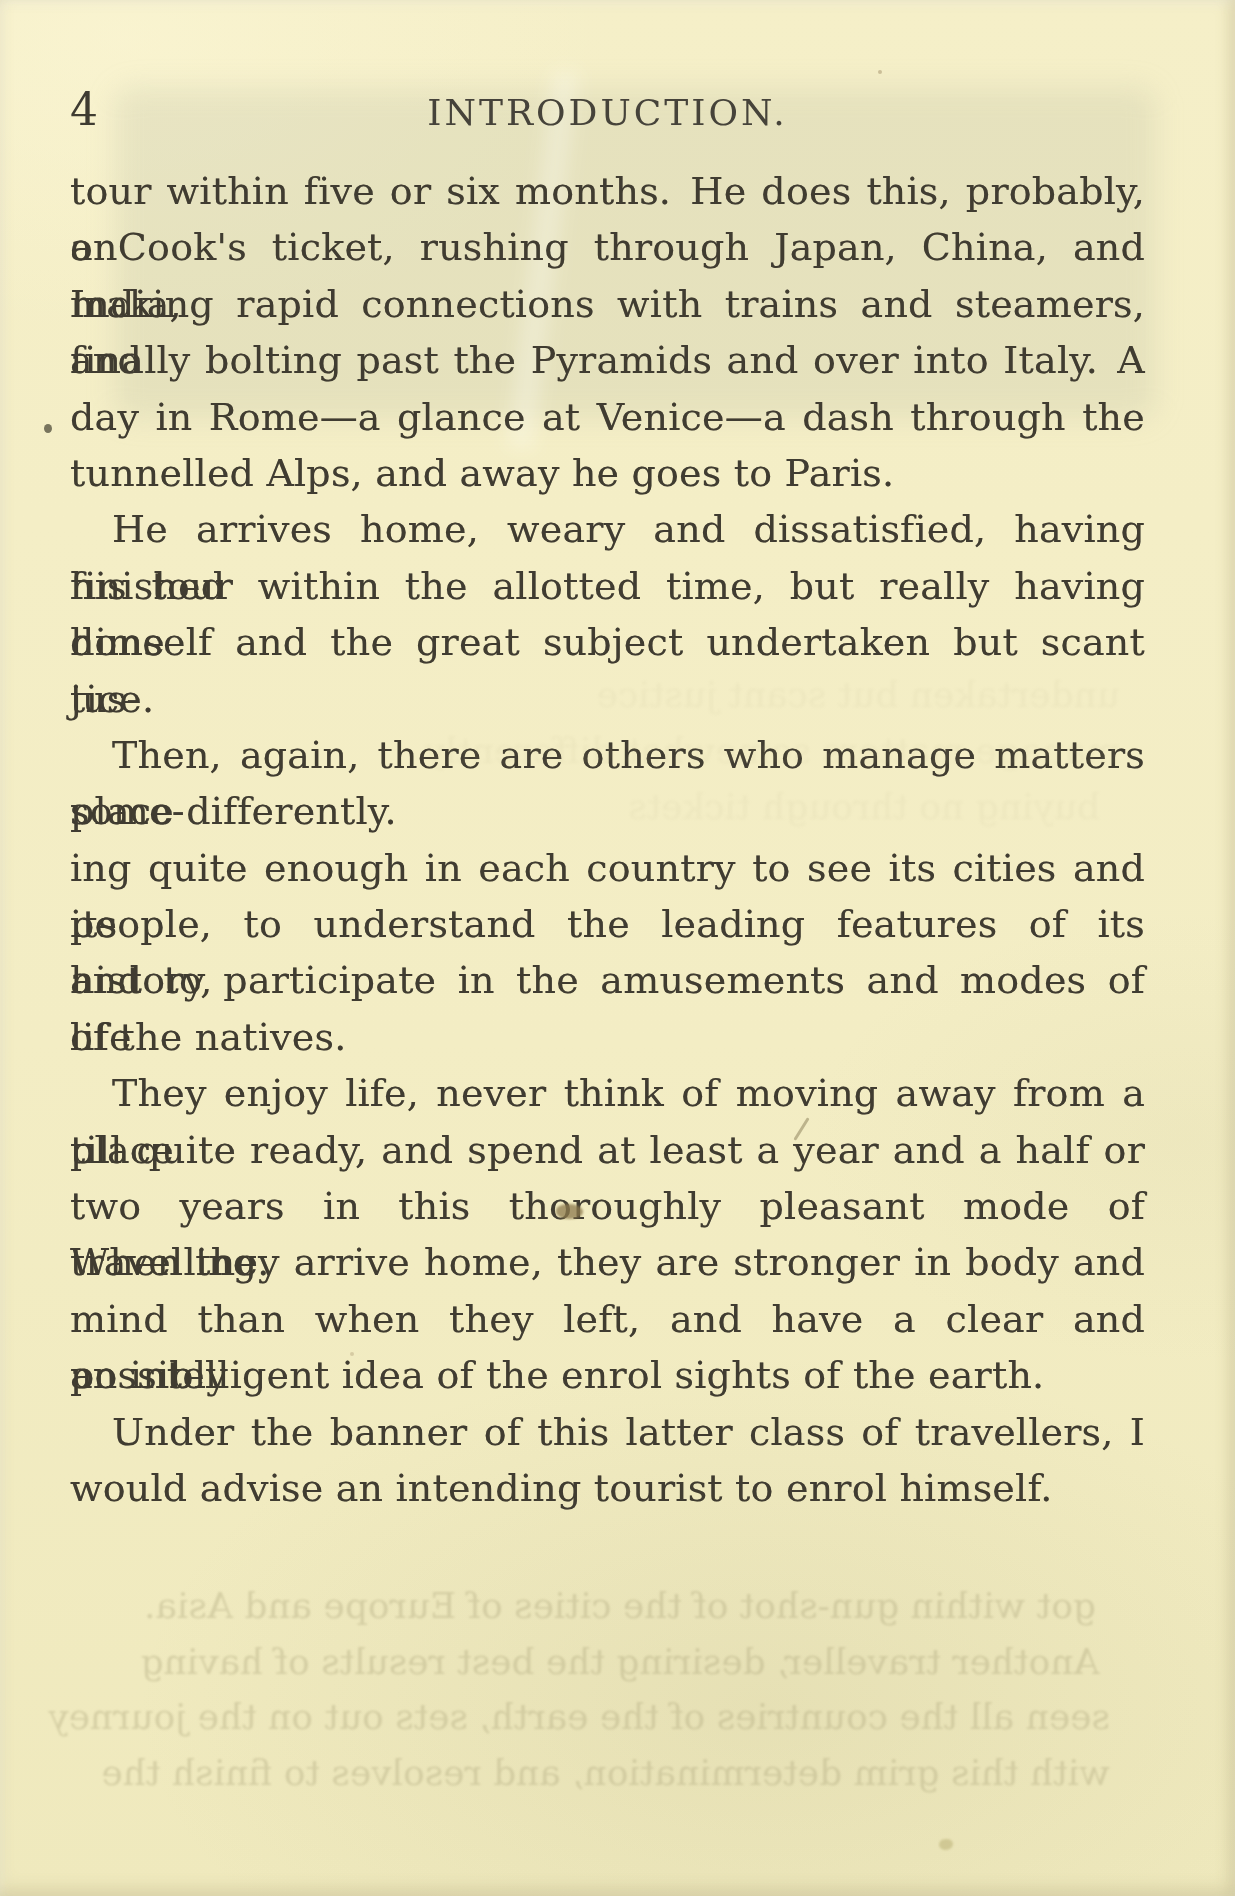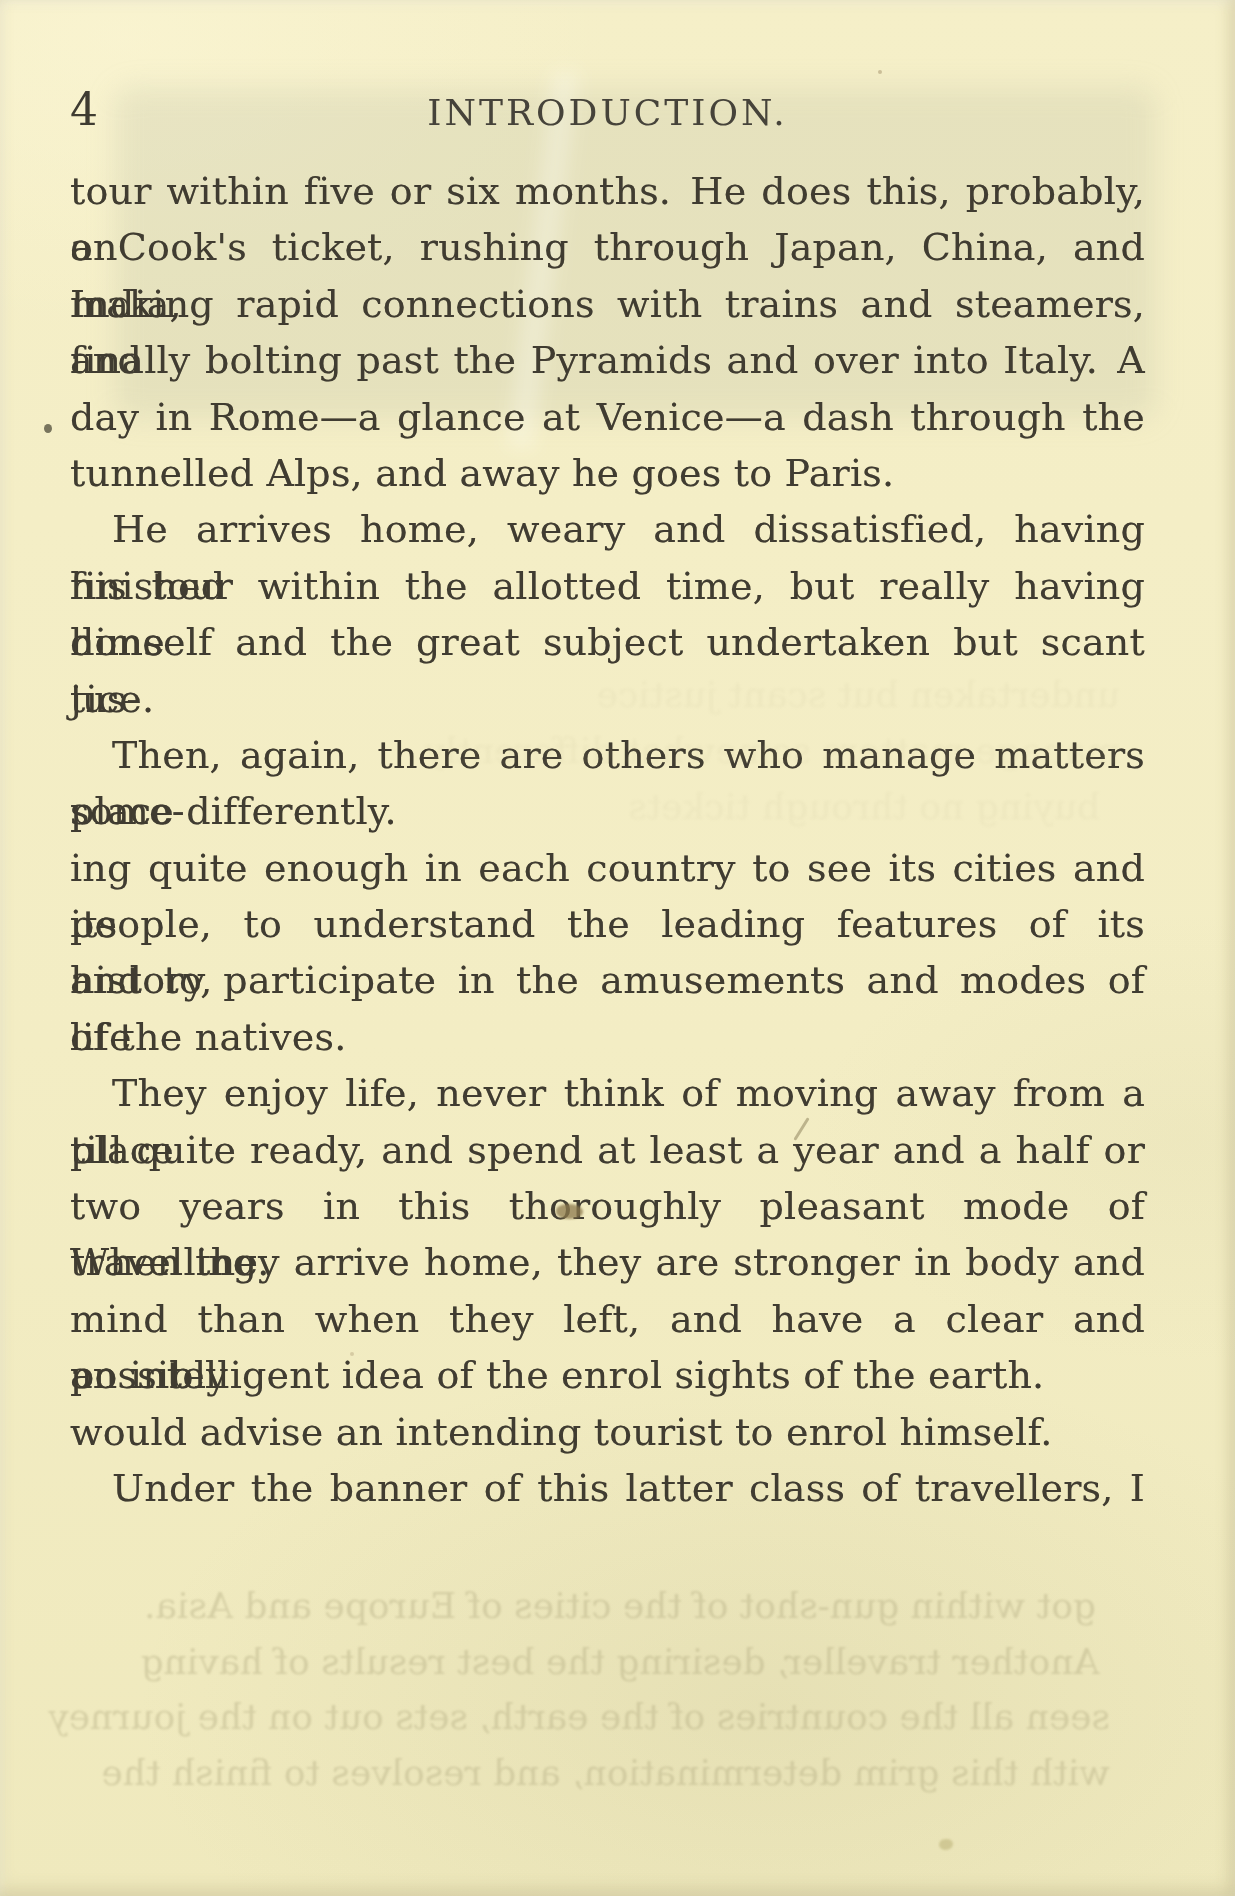--- a/index.html
+++ b/index.html
@@ -187,22 +187,22 @@
       <div class="line">ing quite enough in each country to see its cities and its</div>
       <div class="line">people, to understand the leading features of its history,</div>
       <div class="line">and to participate in the amusements and modes of life</div>
       <div class="line no-j">of the natives.</div>
       <div class="line indent">They enjoy life, never think of moving away from a place</div>
       <div class="line">till quite ready, and spend at least a year and a half or</div>
       <div class="line">two years in this thoroughly pleasant mode of travelling.</div>
       <div class="line">When they arrive home, they are stronger in body and</div>
       <div class="line">mind than when they left, and have a clear and possibly</div>
       <div class="line no-j">an intelligent idea of the enrol sights of the earth.</div>
+      <div class="line indent">Under the banner of this latter class of travellers, I</div>
       <div class="line no-j">would advise an intending tourist to enrol himself.</div>
-      <div class="line indent">Under the banner of this latter class of travellers, I</div>
     </div>
 
   <div class="ghost-block">
       <div class="ghost-line">got within gun-shot of the cities of Europe and Asia.</div>
       <div class="ghost-line">Another traveller, desiring the best results of having</div>
       <div class="ghost-line">seen all the countries of the earth, sets out on the journey</div>
       <div class="ghost-line">with this grim determination, and resolves to finish the</div>
     </div>
 
   <div class="ink-dot"></div>

